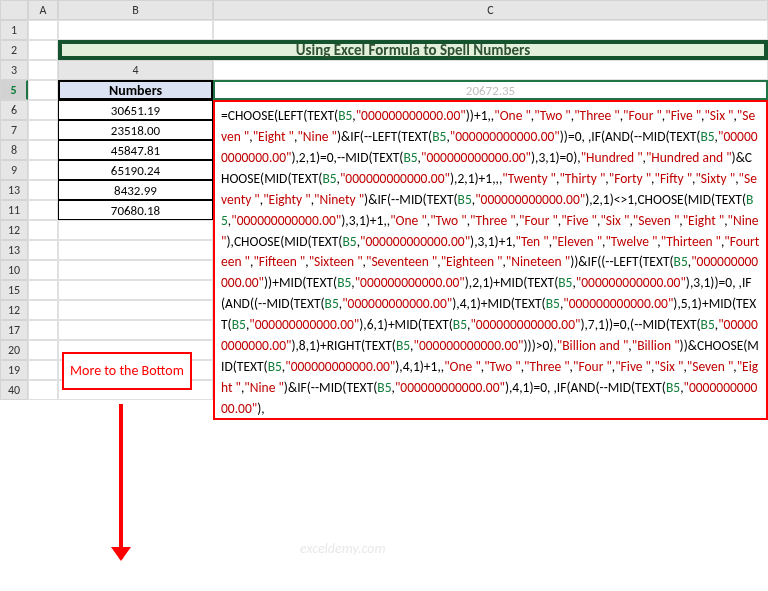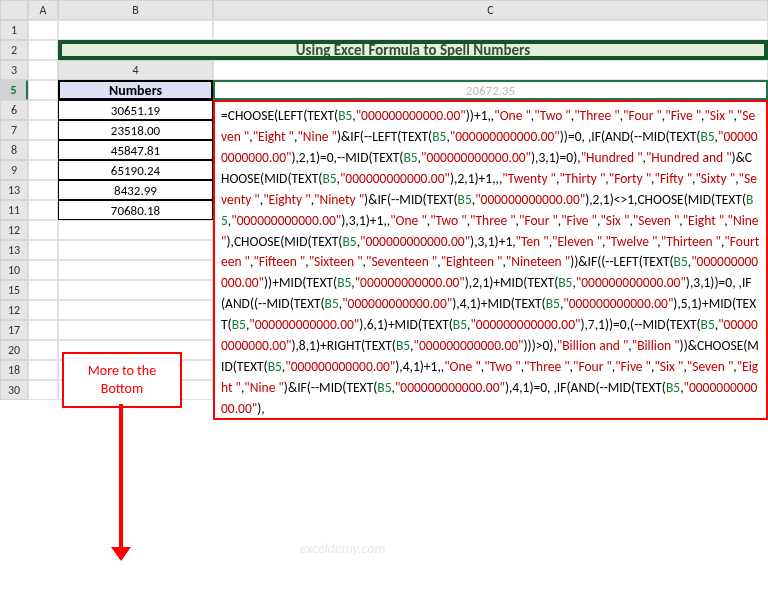--- a/index.html
+++ b/index.html
@@ -11,21 +11,21 @@
 .cell { border: 1px solid #e0e0e0; display: flex; align-items: center; padding: 0 4px; }
 .title-band { grid-column: 3 / span 2; grid-row: 3; background: #e2efda; border: 4px solid #14532d; display: flex; align-items: center; justify-content: center; font-weight: 700; color: #2f5233; font-size: 15px; }
 .th-num { grid-column: 3; grid-row: 5; background: #d9e1f2; border: 2px solid #000; display: flex; align-items: center; justify-content: center; font-weight: 700; font-size: 14px; }
 .th-spell { grid-column: 4; grid-row: 5; background: #fce4d6; border: 2px solid #000; border-left: none; display: flex; align-items: center; justify-content: center; font-weight: 700; font-size: 14px; }
 .td-num { border: 1px solid #000; display: flex; align-items: center; justify-content: center; font-size: 13px; }
 .td-num.active { background: #fff; color: #bfbfbf; border: 2px solid #217346; }
 .formula-box { grid-column: 4; grid-row: 6 / 22; border: 2px solid #ff0000; padding: 4px 6px; font-size: 13.5px; line-height: 1.55; overflow: hidden; background: #fff; white-space: pre-wrap; word-break: break-all; }
 .fn { color: #000; }
 .ref { color: #15803d; }
 .str { color: #C00000; }
-.callout { position: absolute; left: 62px; top: 352px; width: 120px; border: 2px solid #ff0000; background: #fff; color: #ff0000; text-align: center; padding: 8px 6px; font-size: 14px; line-height: 1.3; }
+.callout { position: absolute; left: 62px; top: 352px; width: 130px; border: 2px solid #ff0000; background: #fff; color: #ff0000; text-align: center; padding: 8px 6px; font-size: 14px; line-height: 1.3; }
 .arrow { position: absolute; left: 119px; top: 404px; width: 4px; height: 155px; background: #ff0000; }
 .arrow::after { content: ""; position: absolute; left: -8px; bottom: -2px; width: 0; height: 0; border-left: 10px solid transparent; border-right: 10px solid transparent; border-top: 14px solid #ff0000; }
 .corner { background: #e6e6e6; border: 1px solid #d4d4d4; }
 .watermark { position: absolute; left: 300px; top: 540px; color: #e8e8e8; font-size: 14px; font-style: italic; pointer-events: none; }
 </style>
 </head>
 <body>
 
 <div class="sheet">
   <div class="corner"></div>
@@ -81,23 +81,23 @@
     <div class="cell"></div>
   <div class="row-hdr">12</div>
     <div class="cell"></div>
     <div class="cell"></div>
   <div class="row-hdr">17</div>
     <div class="cell"></div>
     <div class="cell"></div>
   <div class="row-hdr">20</div>
     <div class="cell"></div>
     <div class="cell"></div>
-  <div class="row-hdr">18</div>
+  <div class="row-hdr">19</div>
     <div class="cell"></div>
     <div class="cell"></div>
-  <div class="row-hdr">30</div>
+  <div class="row-hdr">40</div>
     <div class="cell"></div>
     <div class="cell"></div>
 </div>
 
 <div class="callout">More to the Bottom</div>
 <div class="arrow"></div>
 <div class="watermark">exceldemy.com</div>
 
 </body></html>

